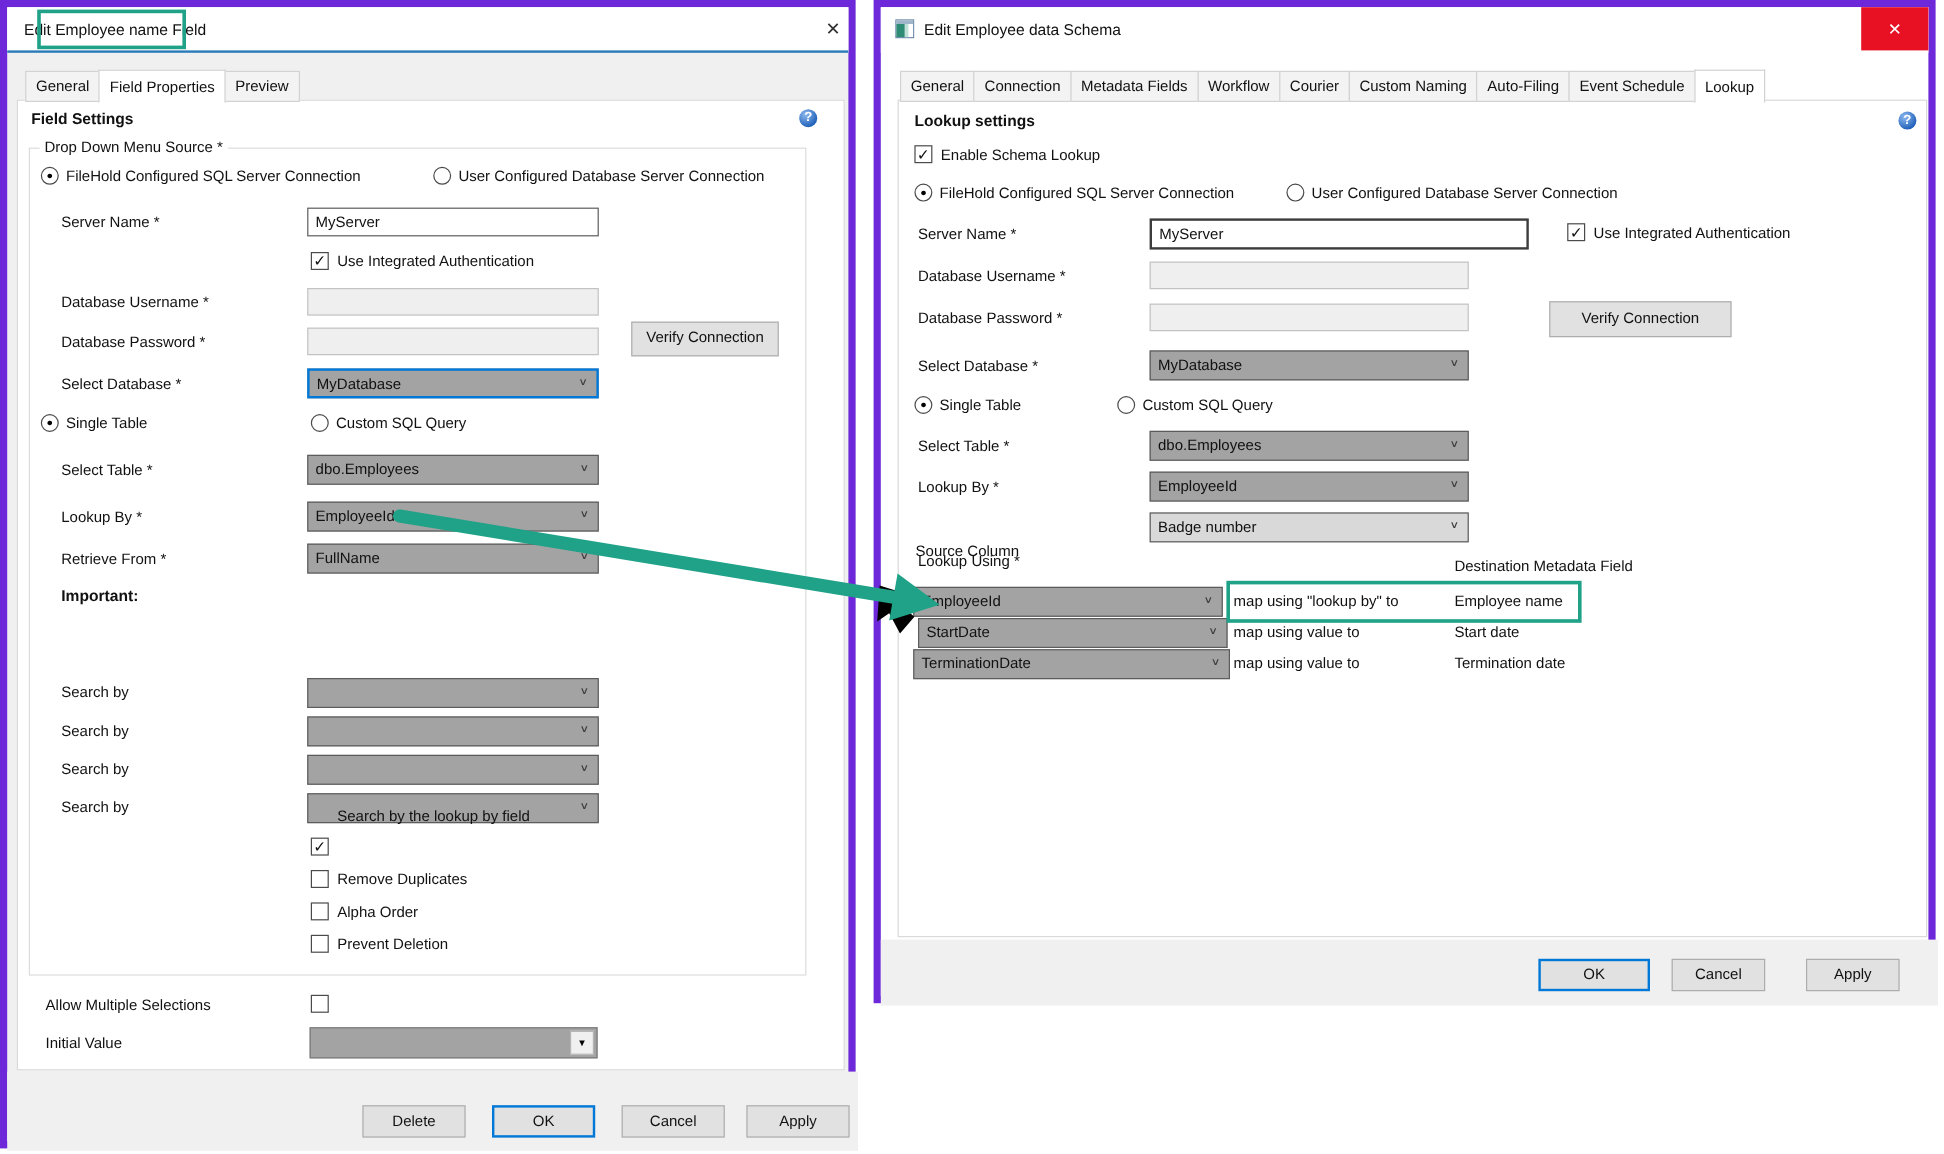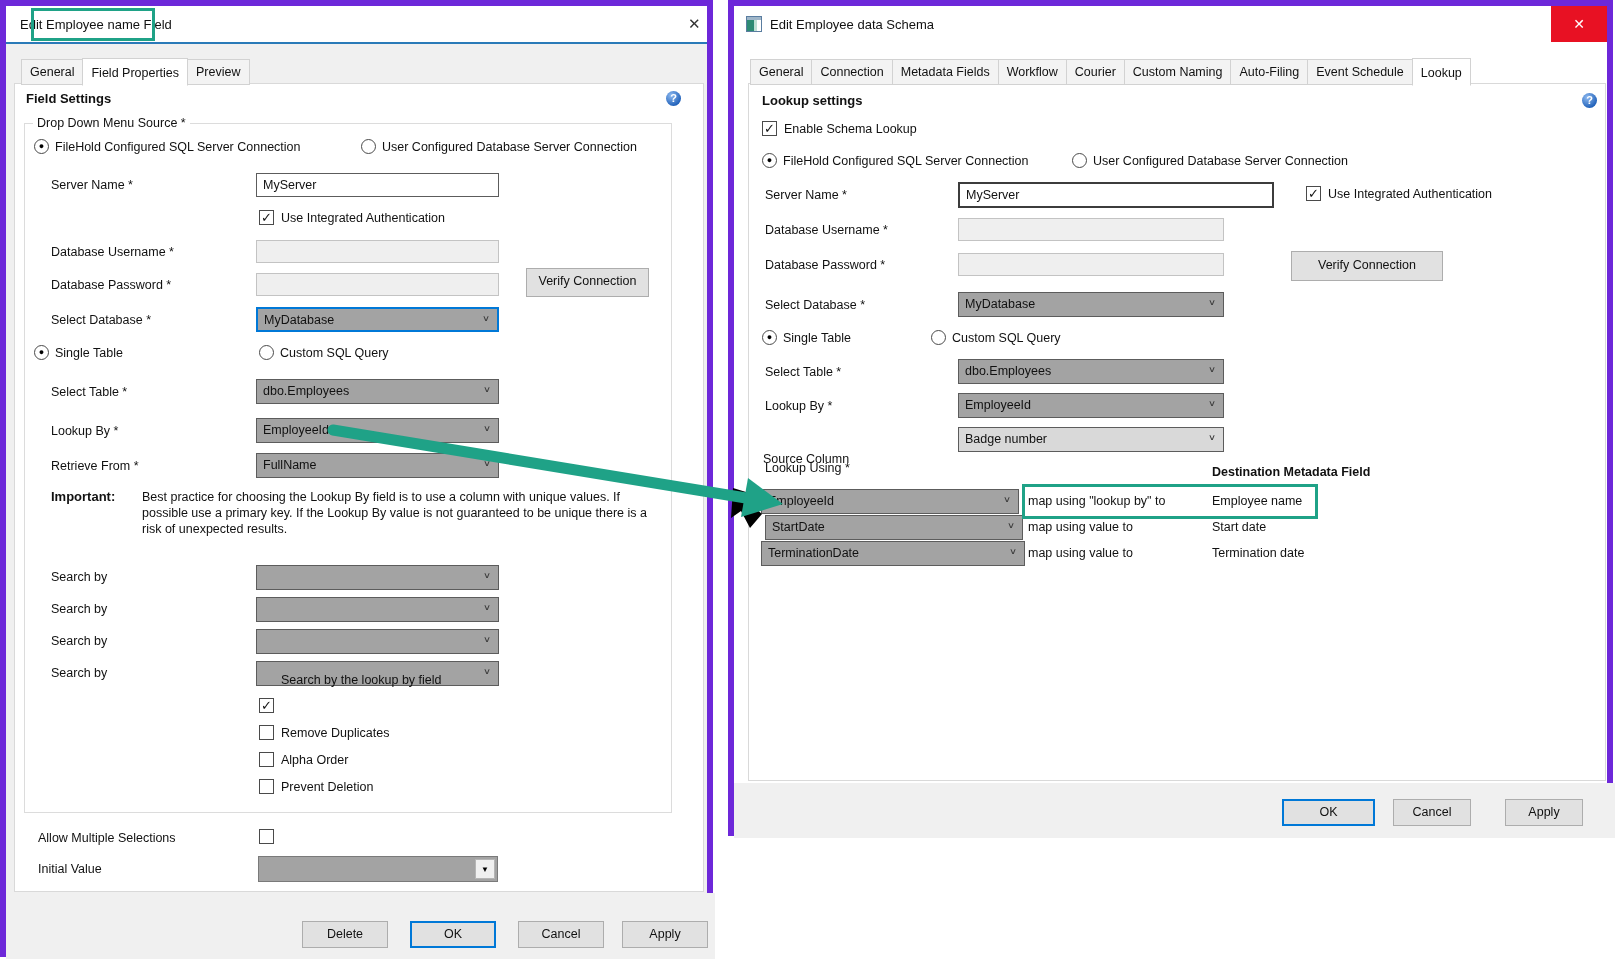--- a/index.html
+++ b/index.html
@@ -117,21 +117,20 @@
     <span class="chev">∨</span>
   </div>
 
   <div class="lbl" style="left:45px; top:453px;">Retrieve From *</div>
   <div class="combo" style="left:250px; top:447px; width:243px; height:25px;">
     <span class="val">FullName</span>
     <span class="chev">∨</span>
   </div>
 
   <div class="lbl b" style="left:45px; top:483px;">Important:</div>
-  <div class="lbl" style="left:136px; top:483px; width:527px; white-space:normal; line-height:16px;">Best practice for choosing the Lookup By field is to use a column with unique values. If possible use a primary key. If the Lookup By value is not guaranteed to be unique there is a risk of unexpected results.</div>
 
   <div class="lbl" style="left:45px; top:564px;">Search by</div>
   <div class="combo" style="left:250px; top:559px; width:243px; height:25px;">
     <span class="chev">∨</span>
   </div>
   <div class="lbl" style="left:45px; top:596px;">Search by</div>
   <div class="combo" style="left:250px; top:591px; width:243px; height:25px;">
     <span class="chev">∨</span>
   </div>
   <div class="lbl" style="left:45px; top:628px;">Search by</div>
@@ -242,21 +241,21 @@
     <span class="chev">∨</span>
   </div>
 
   <div class="lbl" style="left:31px; top:427px;margin-top:28px;">Lookup Using *</div>
   <div class="combo gray" style="left:224px; top:421px; width:266px; height:25px;">
     <span class="val">Badge number</span>
     <span class="chev">∨</span>
   </div>
 
   <div class="lbl" style="left:29px; top:446px;">Source Column</div>
-  <div class="lbl" style="left:478px; top:459px;font-weight:bold;">Destination Metadata Field</div>
+  <div class="lbl" style="left:478px; top:459px;">Destination Metadata Field</div>
 
   <div class="combo" style="left:27px; top:483px; width:258px; height:25px;">
     <span class="val">EmployeeId</span>
     <span class="chev">∨</span>
   </div>
   <div class="lbl" style="left:294px; top:488px;">map using "lookup by" to</div>
   <div class="lbl" style="left:478px; top:488px;">Employee name</div>
 
   <div class="combo" style="left:31px; top:509px; width:258px; height:25px;">
     <span class="val">StartDate</span>

